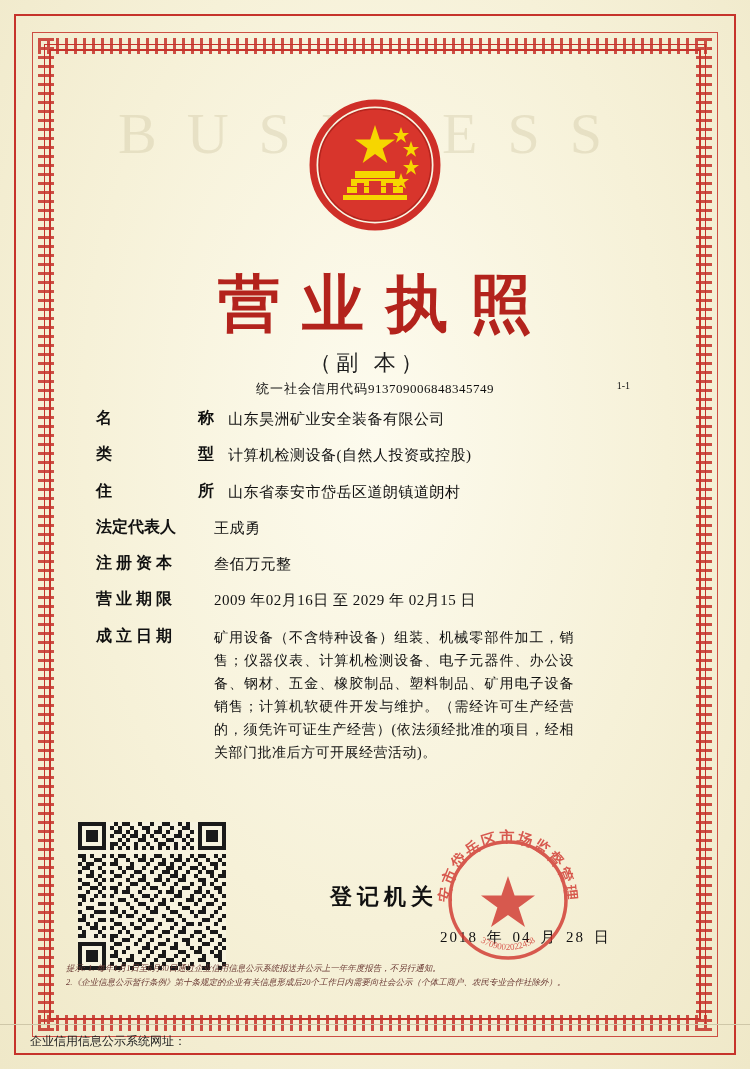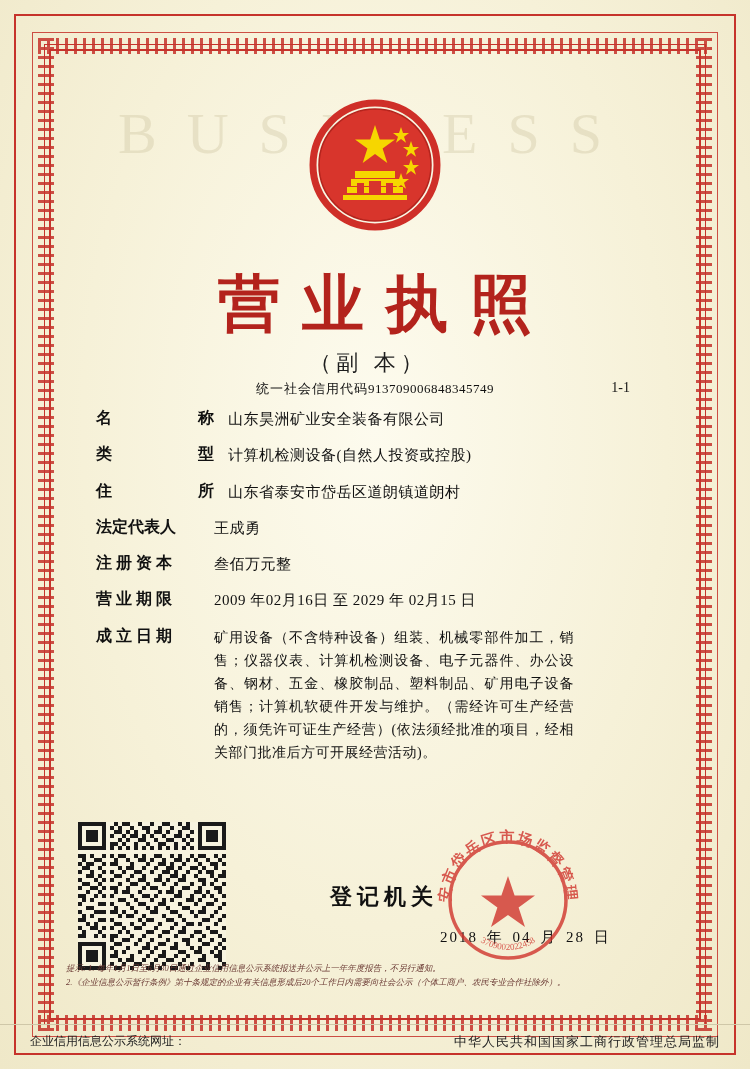--- a/index.html
+++ b/index.html
@@ -109,21 +109,21 @@
     font-size: 13px;
     color: #111;
     font-family: "Liberation Serif", serif;
   }
   .code-row .label { letter-spacing: 1px; }
   .code-row .value { letter-spacing: .5px; }
   .code-row .serial {
     position: absolute;
     right: 120px;
     top: 0;
-    font-size: 14px;
+    font-size: 10px;
   }
   
   .fields {
     position: absolute;
     top: 408px;
     left: 96px;
     right: 66px;
   }
   .row {
     display: flex;
@@ -415,16 +415,15 @@
 
   <div class="notes">
     <span class="n"><span>提示:</span> <span>1. 每年1月1日至6月30日通过企业信用信息公示系统报送并公示上一年年度报告，不另行通知。</span></span>
     <span class="n">2.《企业信息公示暂行条例》第十条规定的企业有关信息形成后20个工作日内需要向社会公示（个体工商户、农民专业合作社除外）。</span>
   </div>
 
   <div class="hline"></div>
 
   <div class="bottom">
     <div class="left">企业信用信息公示系统网址：</div>
-    <div class="right">中华人民共和国国家工商行政管理总局监制</div>
   </div>
 
 </div>
 
 </body></html>

